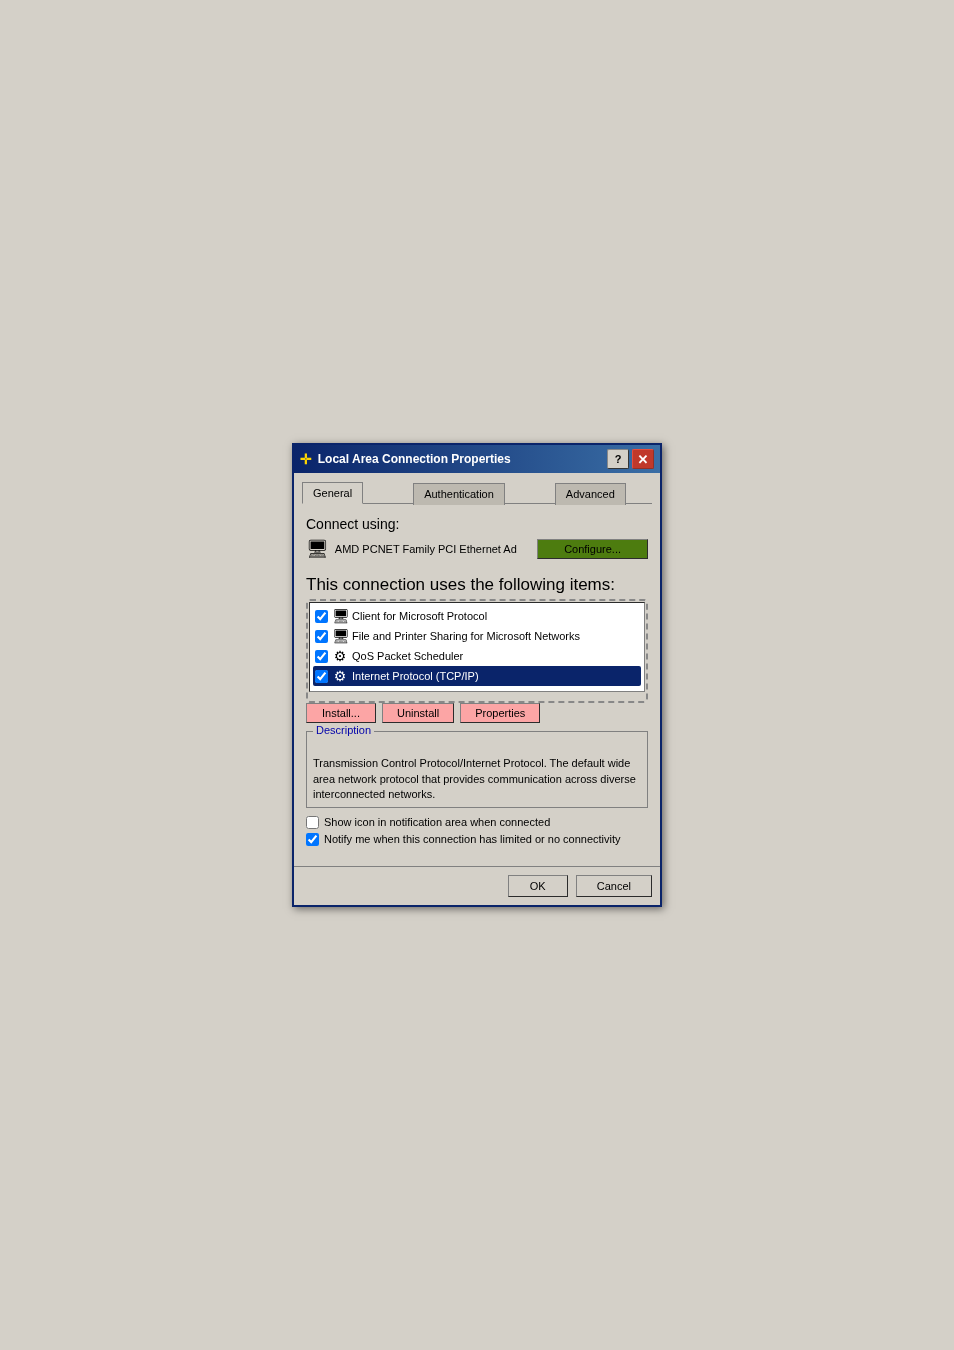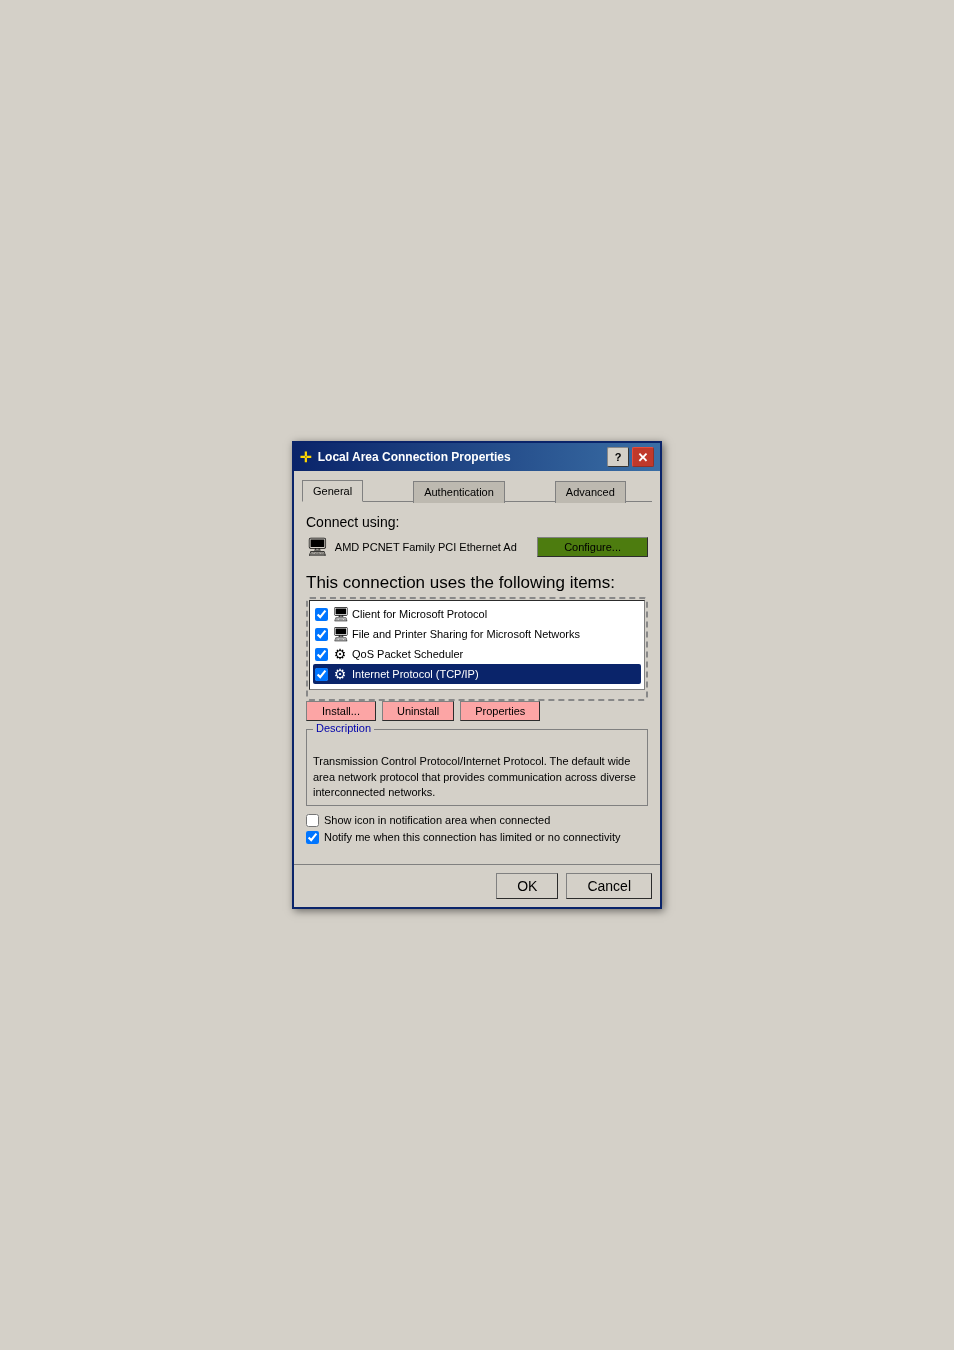--- a/index.html
+++ b/index.html
@@ -255,21 +255,21 @@
       justify-content: flex-end;
       gap: 8px;
       border-top: 1px solid #808080;
     }
 
     .footer-btn {
       padding: 4px 20px;
       border: 1px outset #808080;
       background: #d4d0c8;
       cursor: pointer;
-      font-size: 14px;
+      font-size: 11px;
       min-width: 60px;
     }
 
     
     .dashed-border {
       border: 2px dashed #888;
       border-radius: 4px;
       padding: 1px;
     }
 

